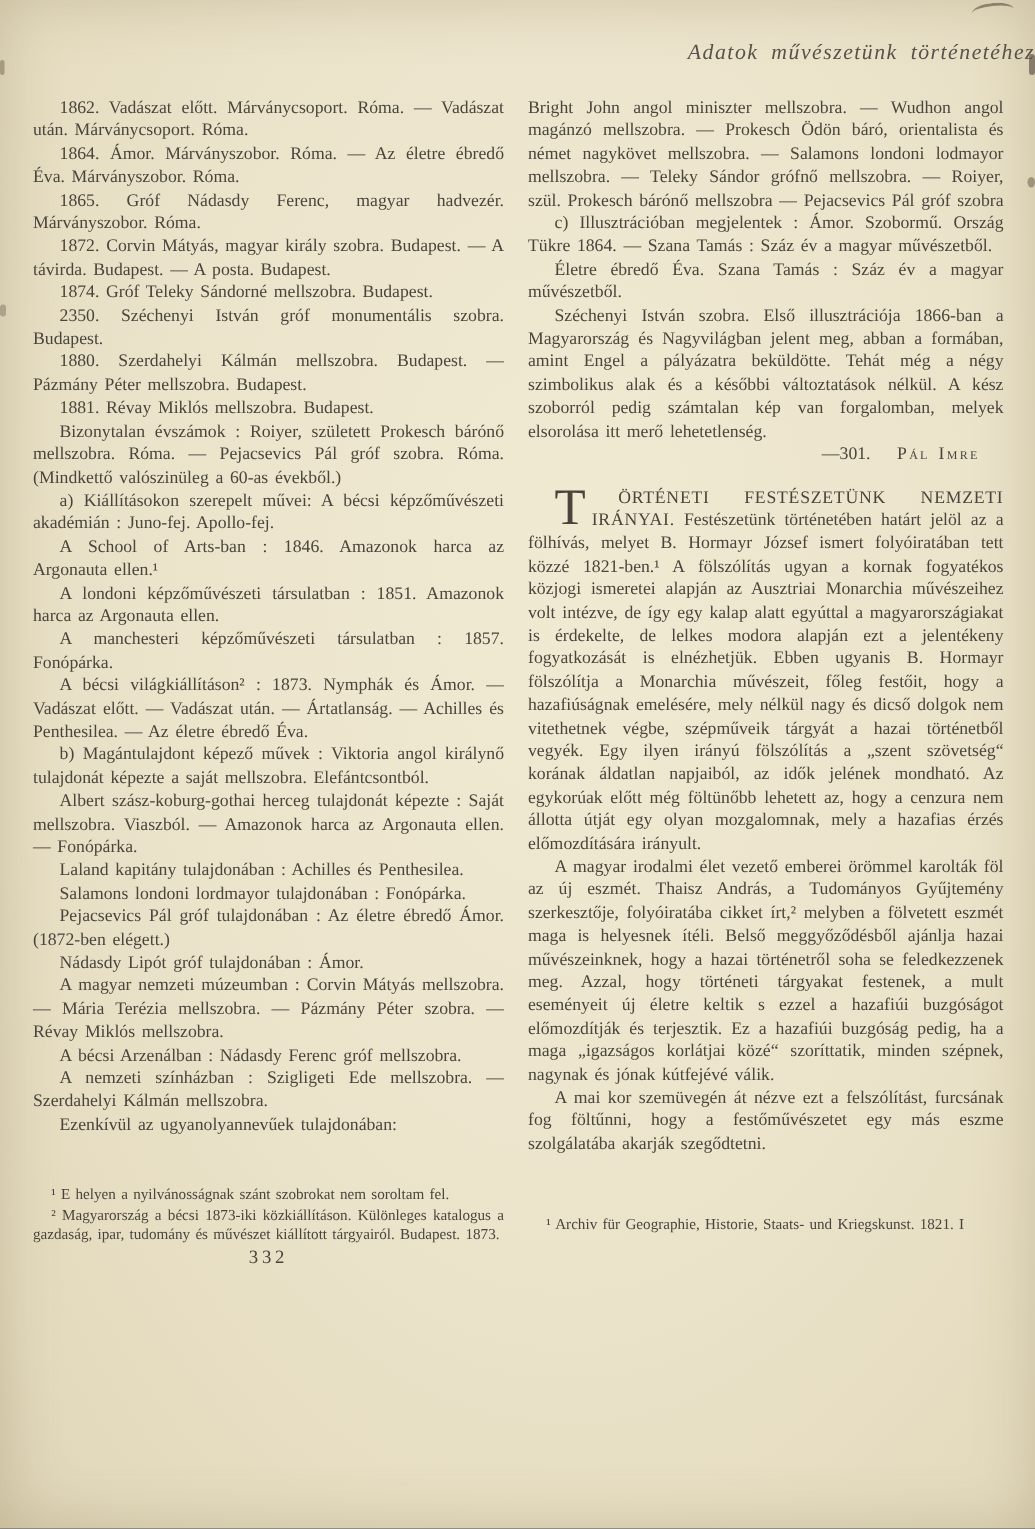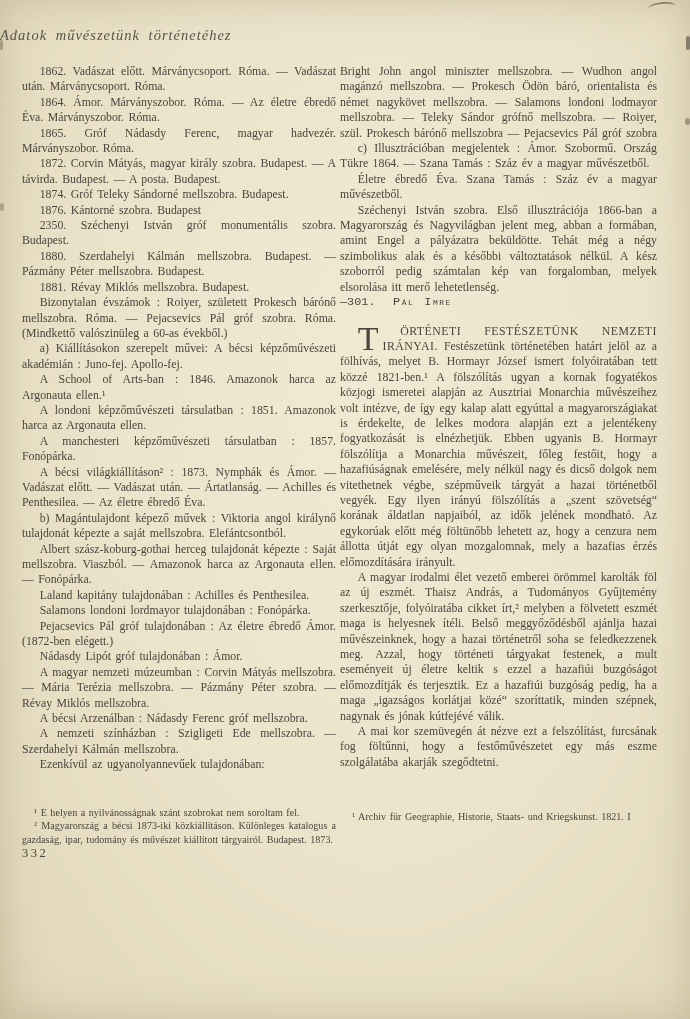--- a/index.html
+++ b/index.html
@@ -9,50 +9,50 @@
     margin:0 auto;
     background:
       radial-gradient(ellipse at 55% 38%, #f1ead3 0%, #ebe3ca 52%, #e3dabd 88%, #dcd2b4 100%);
     box-shadow: inset 0 0 40px rgba(120,100,60,0.25);
     font-family:"Liberation Serif", serif;
     color:#4a453c;
     overflow:hidden;
   }
   .running-head {
     position:absolute; top:27px; left:0; right:0;
-    text-align:left; font-style:italic;
+    text-align:right; font-style:italic;
     font-size:14.5px; letter-spacing:1px; word-spacing:4px;
     color:#585249;
   }
   .col {
     position:absolute; top:64px;
     text-align:justify;
     font-size:11.8px; line-height:15.4px;
     word-spacing:1.5px;
     display:flex; flex-direction:column;
   }
   .col-left  { left:22px;  width:314px; height:930px; }
-  .col-right { left:340px; width:317px; height:930px; }
+  .col-right { left:352px; width:317px; height:930px; }
   .col p { margin:0; text-indent:1.5em; }
   .col p.noindent { text-indent:0; }
   .footnotes {
     margin-top:33px;
     font-size:10.1px; line-height:13.4px;
     word-spacing:1px;
   }
   .footnotes p { text-indent:1.2em; }
   .page-number {
     margin-top:9px; margin-left:16px;
     font-size:12.5px; letter-spacing:2.5px; text-indent:0 !important;
-    text-align:left;
+    text-align:center;
     font-family:Liberation Serif, serif;
   }
   .sig-row {
-    display:flex; justify-content:flex-start;
-    padding-right:16px; text-indent:0;font-family:Liberation Mono, monospace;
+    display:flex; justify-content:flex-end;
+    padding-right:16px; text-indent:0;
   }
   .sig-no { text-indent:0; }
   .sig-name { font-variant:small-caps; letter-spacing:1.5px; }
   .article { margin-top:13px; }
   .dropcap-para { text-indent:0; }
   .dropcap {
     float:left;
     font-size:34px; line-height:26px;
     padding:2px 4px 0 0;
     color:#4a453c;
@@ -95,21 +95,20 @@
   <div class="artifact art-left-dash2"></div>
 
   <div class="running-head">Adatok művészetünk történetéhez</div>
 
   <div class="col col-left">
     <p>1862. Vadászat előtt. Márványcsoport. Róma. — Vadászat után. Márványcsoport. Róma.</p>
     <p>1864. Ámor. Márványszobor. Róma. — Az életre ébredő Éva. Márványszobor. Róma.</p>
     <p>1865. Gróf Nádasdy Ferenc, magyar hadvezér. Márványszobor. Róma.</p>
     <p>1872. Corvin Mátyás, magyar király szobra. Budapest. — A távirda. Budapest. — A posta. Budapest.</p>
     <p>1874. Gróf Teleky Sándorné mellszobra. Budapest.</p>
-    <p>1876. Kántorné szobra. Budapest</p>
     <p>2350. Széchenyi István gróf monumentális szobra. Budapest.</p>
     <p>1880. Szerdahelyi Kálmán mellszobra. Budapest. — Pázmány Péter mellszobra. Budapest.</p>
     <p>1881. Révay Miklós mellszobra. Budapest.</p>
     <p>Bizonytalan évszámok : Roiyer, született Prokesch bárónő mellszobra. Róma. — Pejacsevics Pál gróf szobra. Róma. (Mindkettő valószinüleg a 60-as évekből.)</p>
     <p>a) Kiállításokon szerepelt művei: A bécsi képzőművészeti akadémián : Juno-fej. Apollo-fej.</p>
     <p>A School of Arts-ban : 1846. Amazonok harca az Argonauta ellen.¹</p>
     <p>A londoni képzőművészeti társulatban : 1851. Amazonok harca az Argonauta ellen.</p>
     <p>A manchesteri képzőművészeti társulatban : 1857. Fonópárka.</p>
     <p>A bécsi világkiállításon² : 1873. Nymphák és Ámor. — Vadászat előtt. — Vadászat után. — Ártatlanság. — Achilles és Penthesilea. — Az életre ébredő Éva.</p>
     <p>b) Magántulajdont képező művek : Viktoria angol királynő tulajdonát képezte a saját mellszobra. Elefántcsontból.</p>

